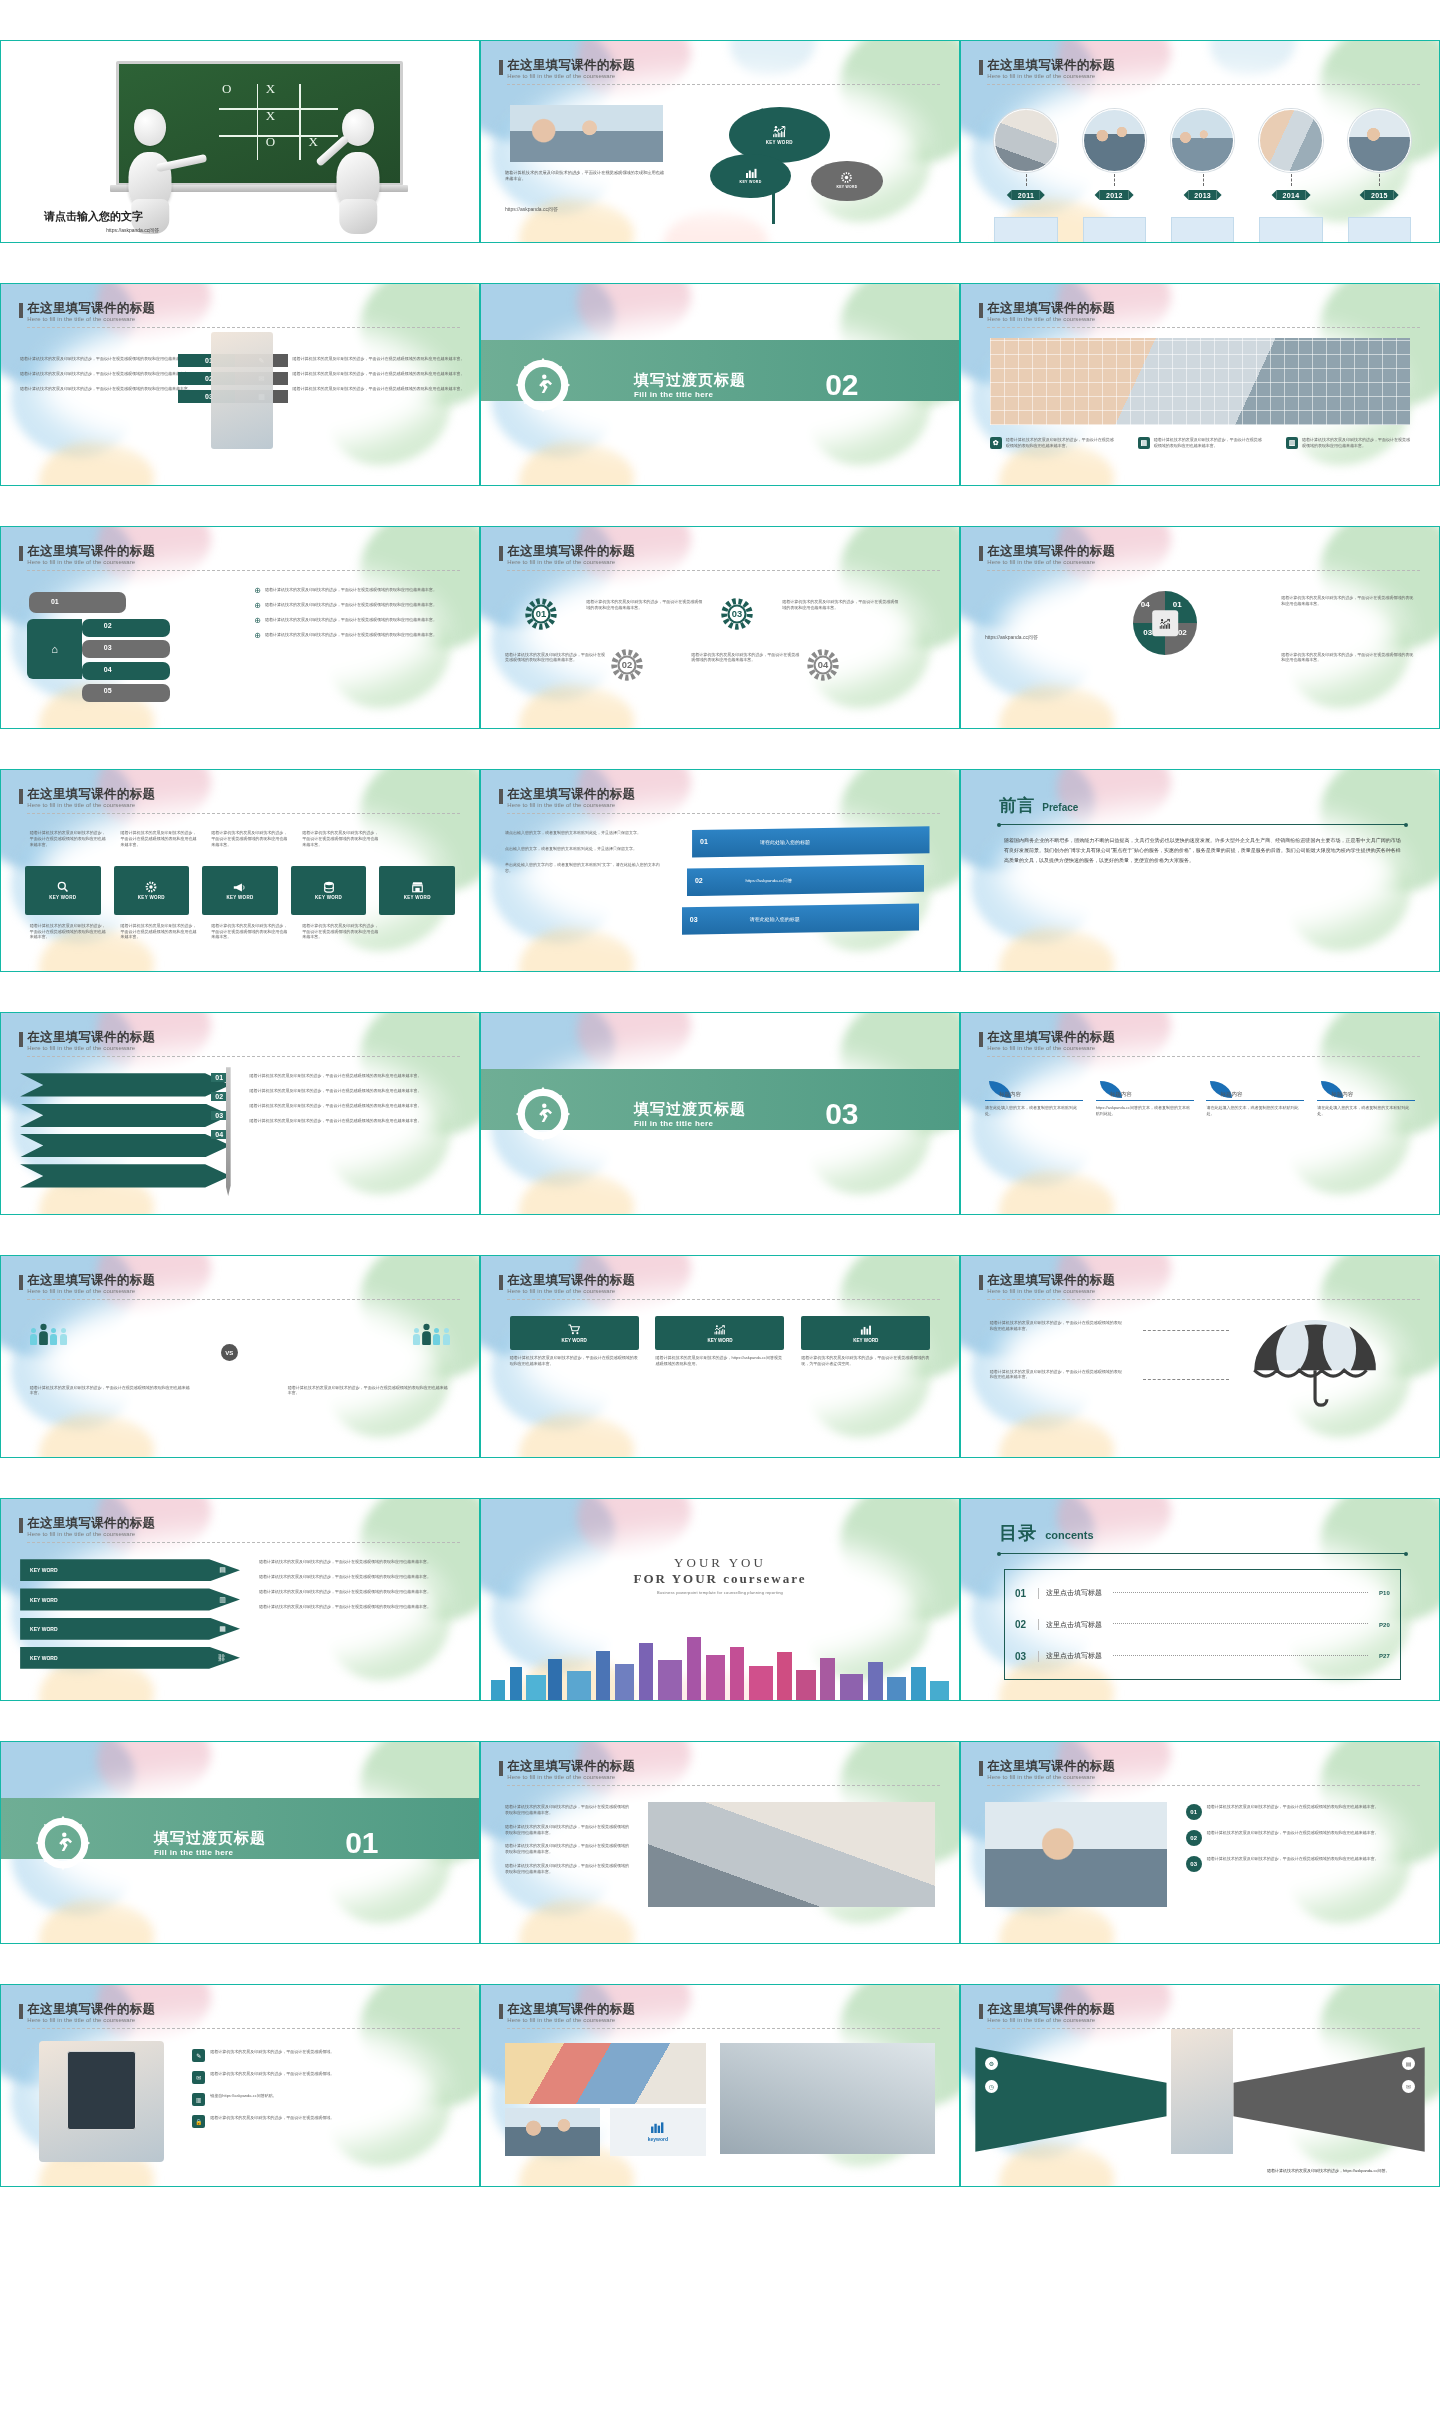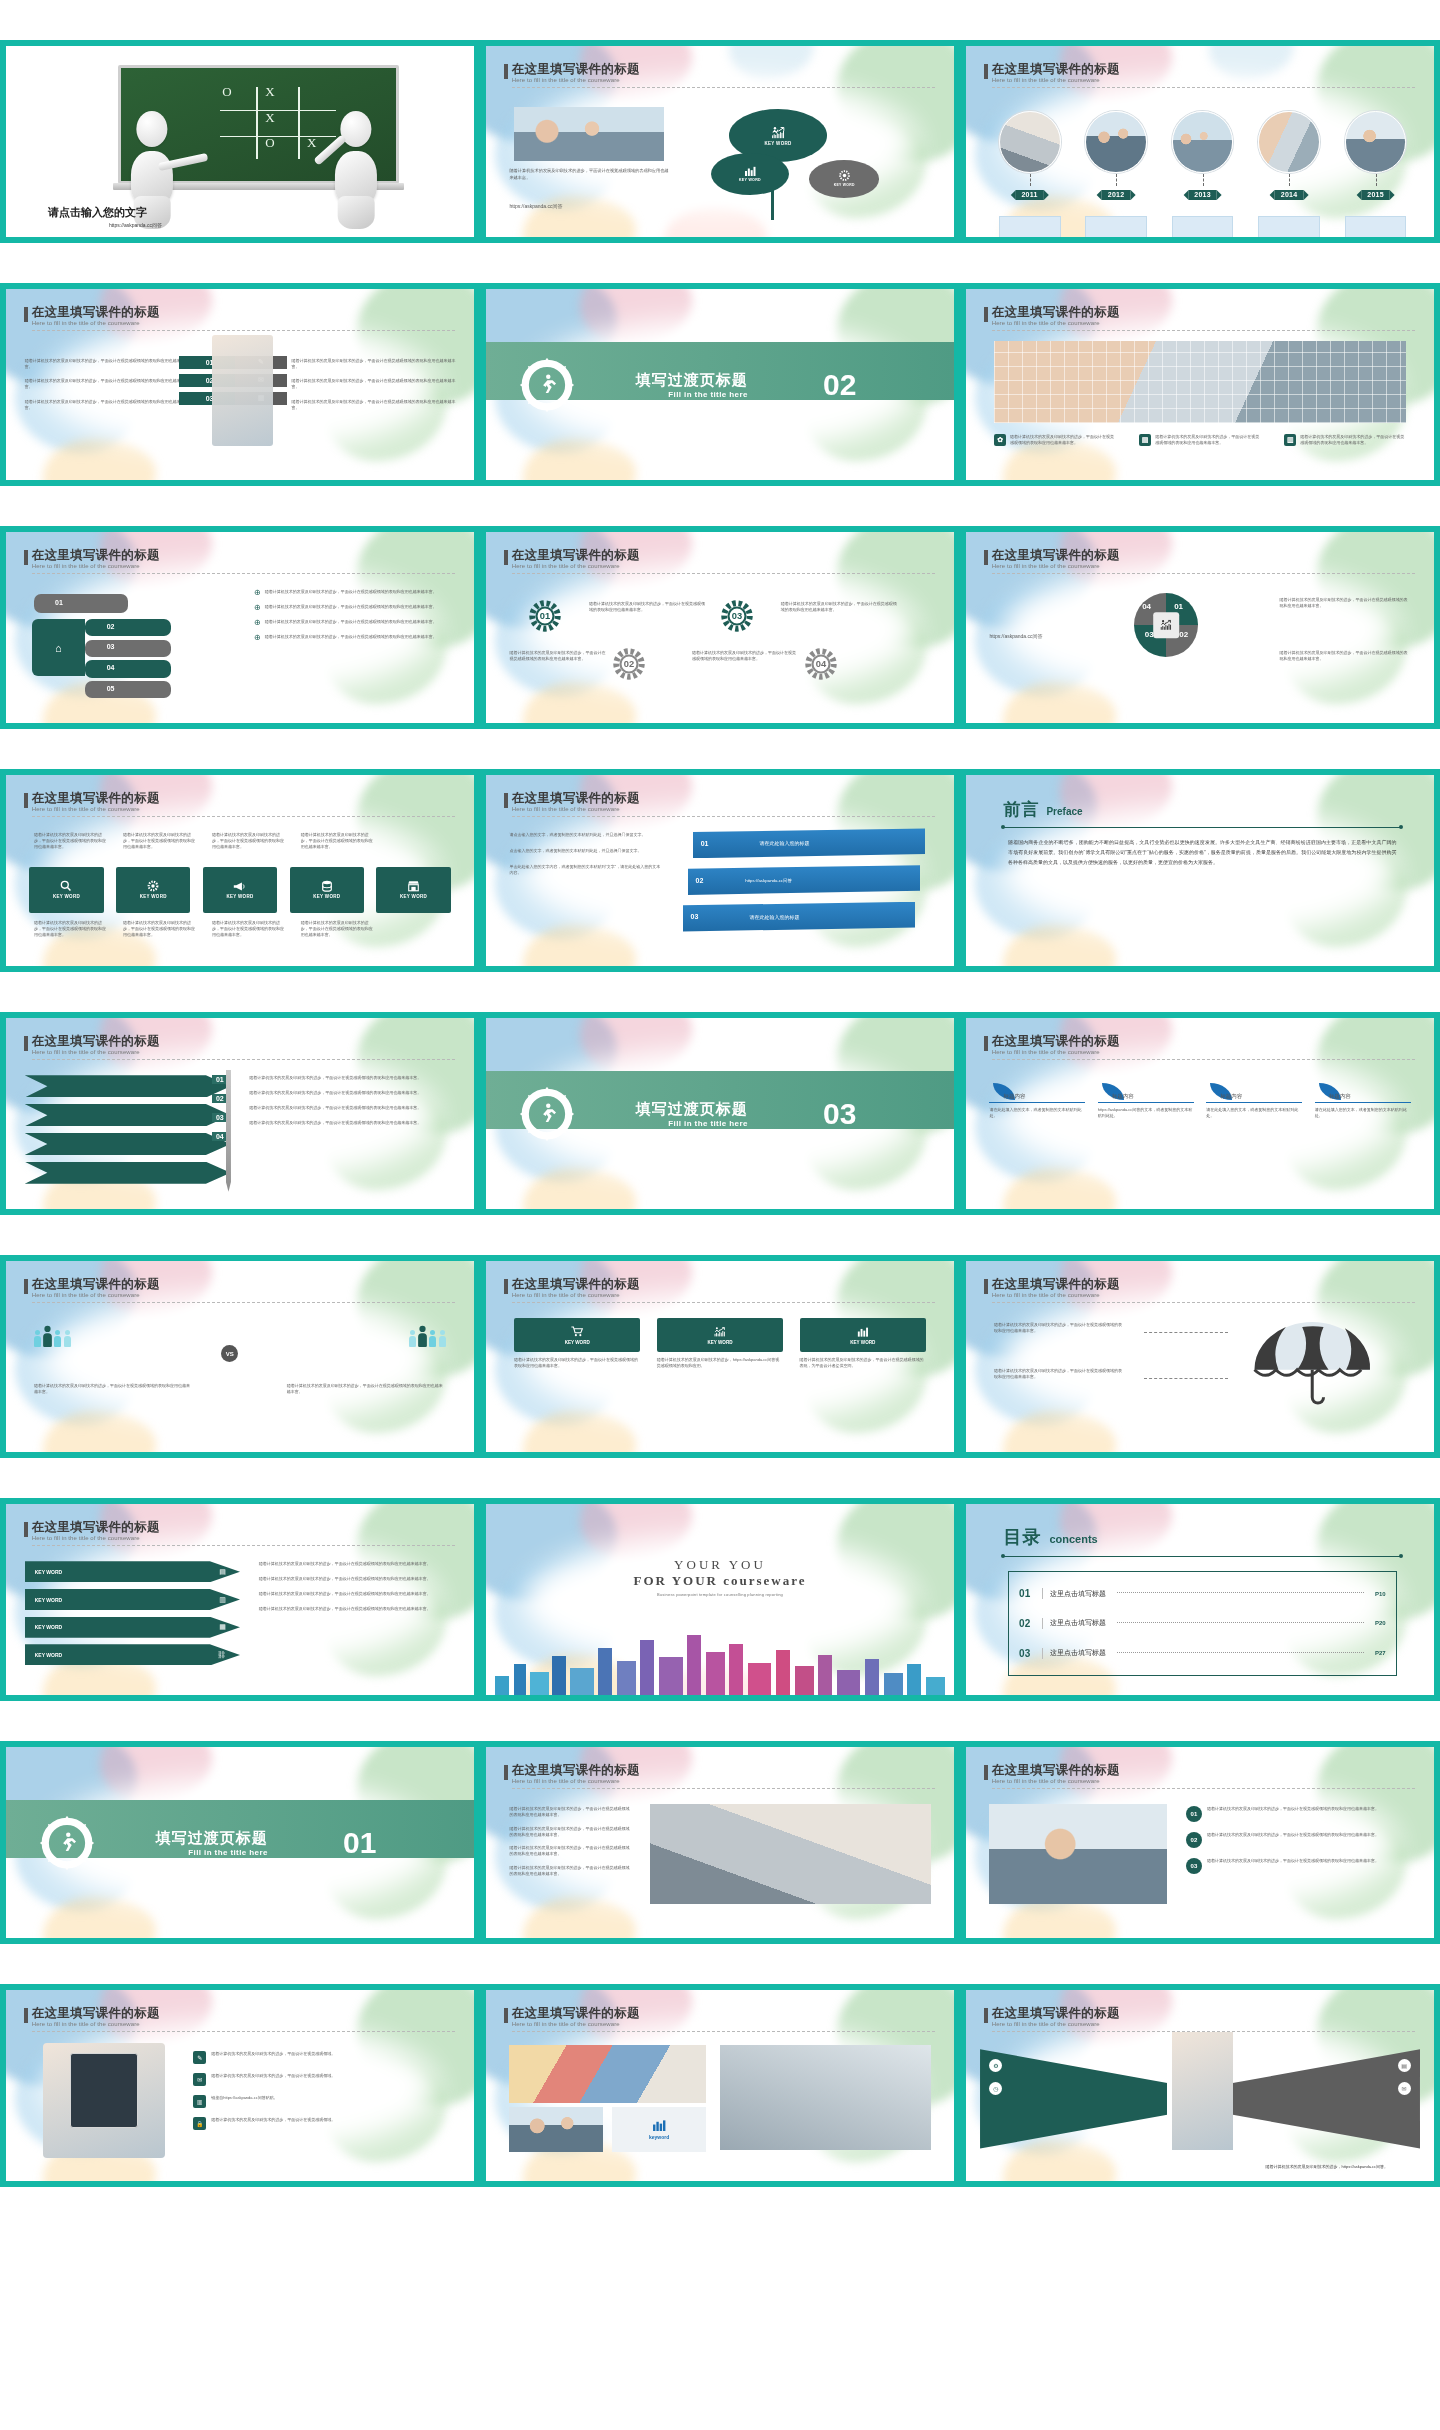--- a/index.html
+++ b/index.html
@@ -13,21 +13,21 @@
     display:grid;
     grid-template-columns: repeat(3, 1fr);
     grid-auto-rows: 243px;
     width:1440px; height:2430px;
     gap:0;
   }
   .slide {
     position:relative;
     overflow:hidden;
     background:#fff;
-    border:6px solid #14b8a6;
+    border:1px solid #14b8a6;
     margin-top:40px;
   }
   
   .wc { position:absolute; inset:0; pointer-events:none; }
   .wc i {
     position:absolute; display:block; border-radius:48% 52% 57% 43% / 52% 46% 54% 48%;
     filter: blur(5px);
   }
   .wc .b1 { left:-6%;  top:-12%; width:34%; height:62%; background:rgba(120,180,220,.62); }
   .wc .b2 { left:2%;   top:28%;  width:26%; height:58%; background:rgba(150,205,235,.45); border-radius:60% 40% 45% 55%/50% 55% 45% 50%; }
@@ -180,21 +180,21 @@
     position:absolute; left:0; right:0; top:28%; height:30%;
     background:linear-gradient(90deg,#6fae95,#4f9b84);
     display:flex; align-items:center;
   }
   .gear {
     position:absolute; left:13%; top:50%; transform:translate(-50%,-50%);
     width:58px; height:58px; z-index:3;
   }
   .trans-txt { position:absolute; left:32%; top:50%; transform:translateY(-50%); z-index:3; }
   .trans-cn { font-size:15px; font-weight:bold; color:#fff; letter-spacing:1px; }
-  .trans-en { font-size:8px; font-weight:bold; color:#fff; letter-spacing:.4px; text-align:right; }
+  .trans-en { font-size:8px; font-weight:bold; color:#fff; letter-spacing:.4px; }
   .trans-num {
     position:absolute; left:72%; top:50%; transform:translateY(-50%);
     font-size:30px; font-weight:bold; color:#fff; z-index:3; line-height:1;
   }
 
   .num-badge {
     display:flex; align-items:center; justify-content:center;
     font-size:7px; font-weight:bold; color:#fff;
   }
 

